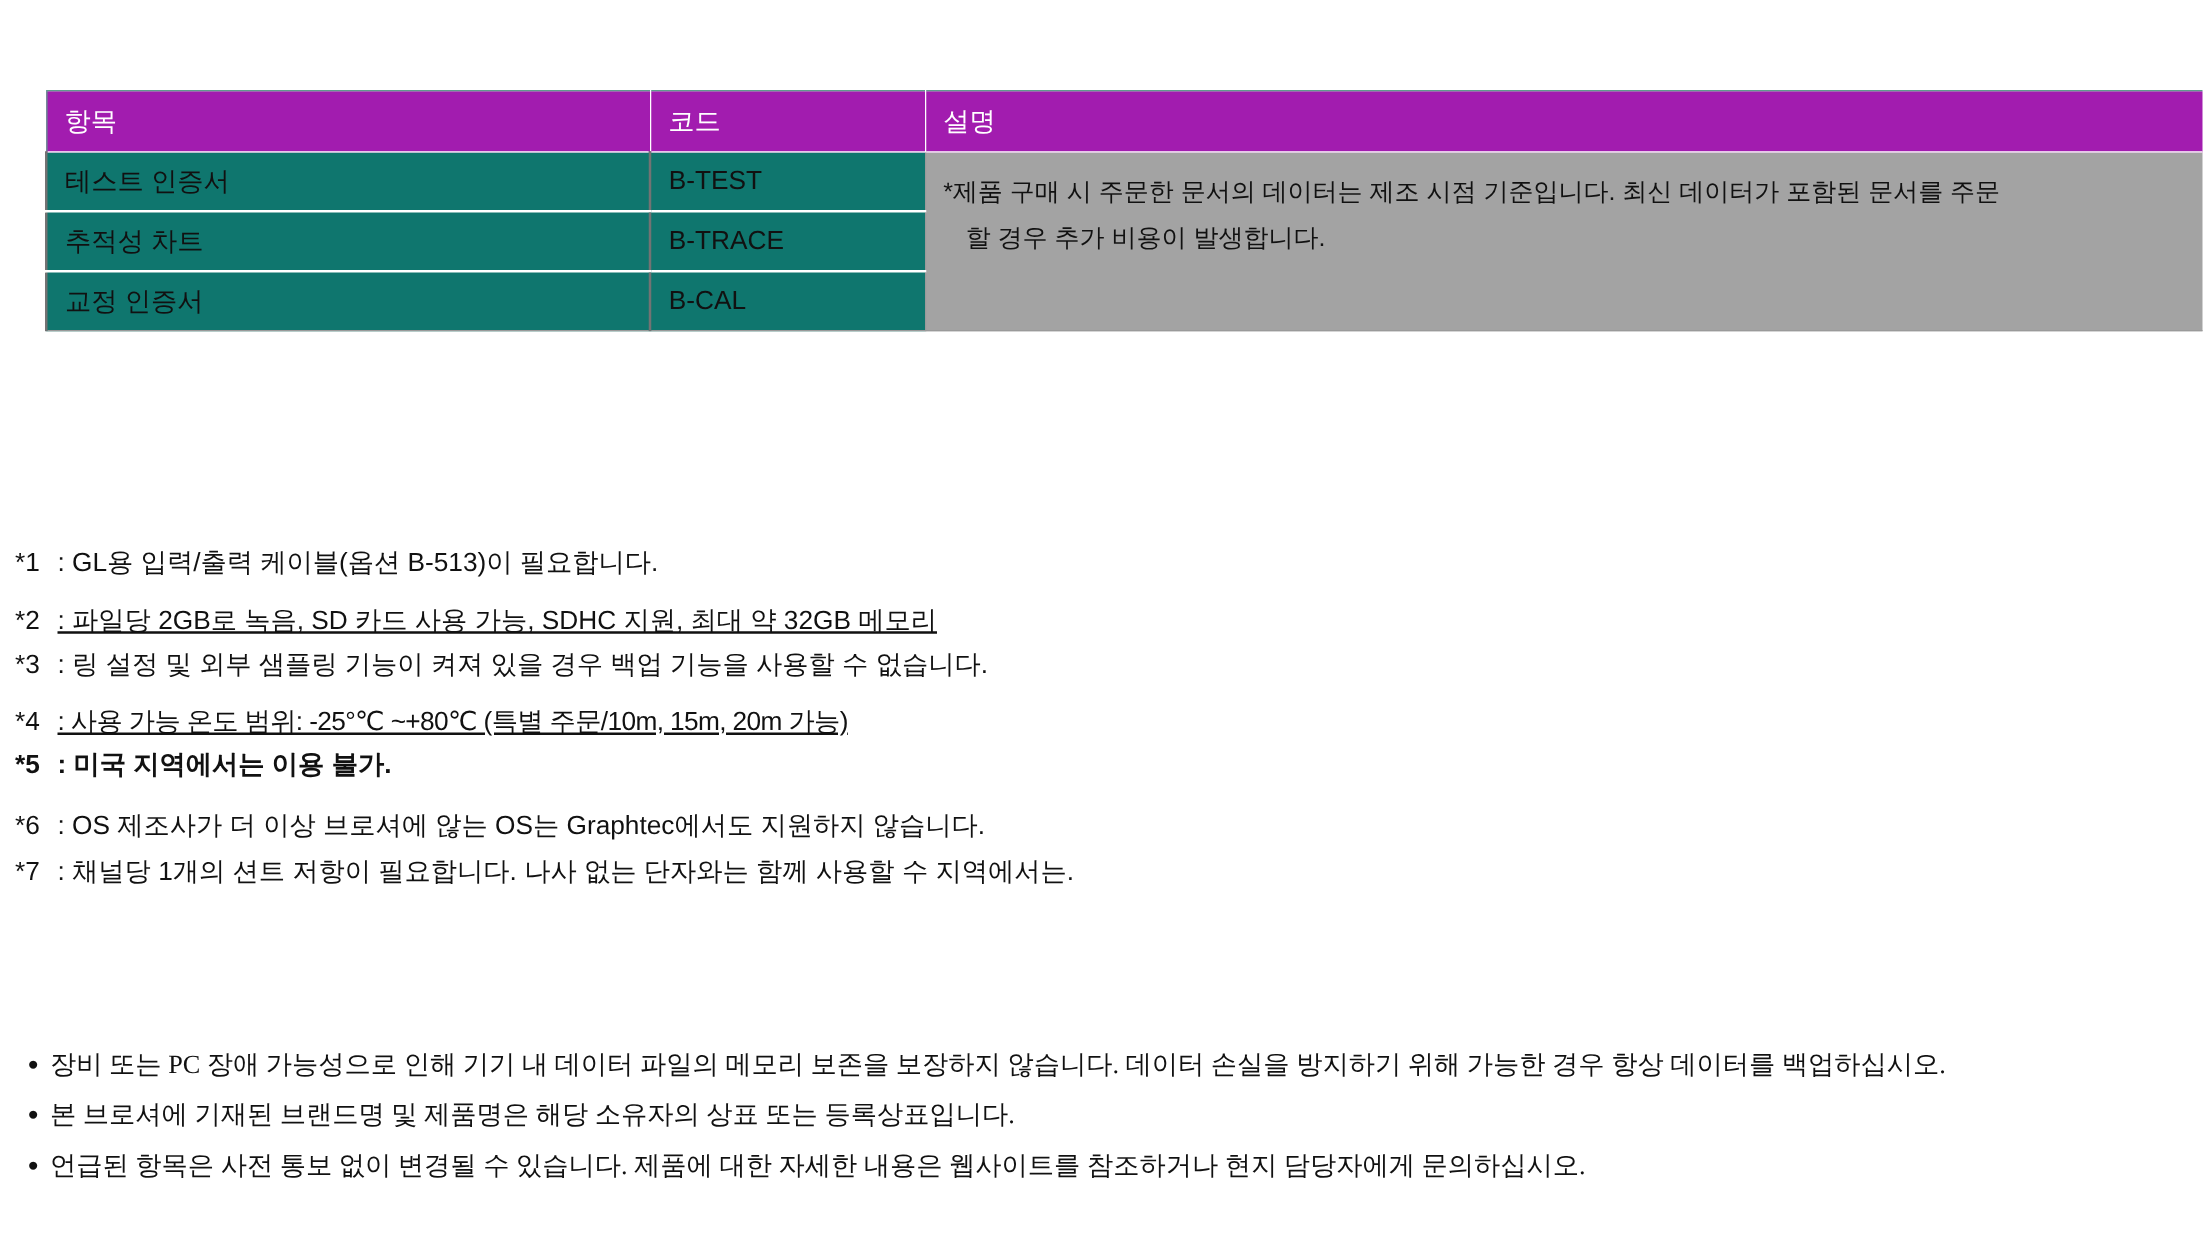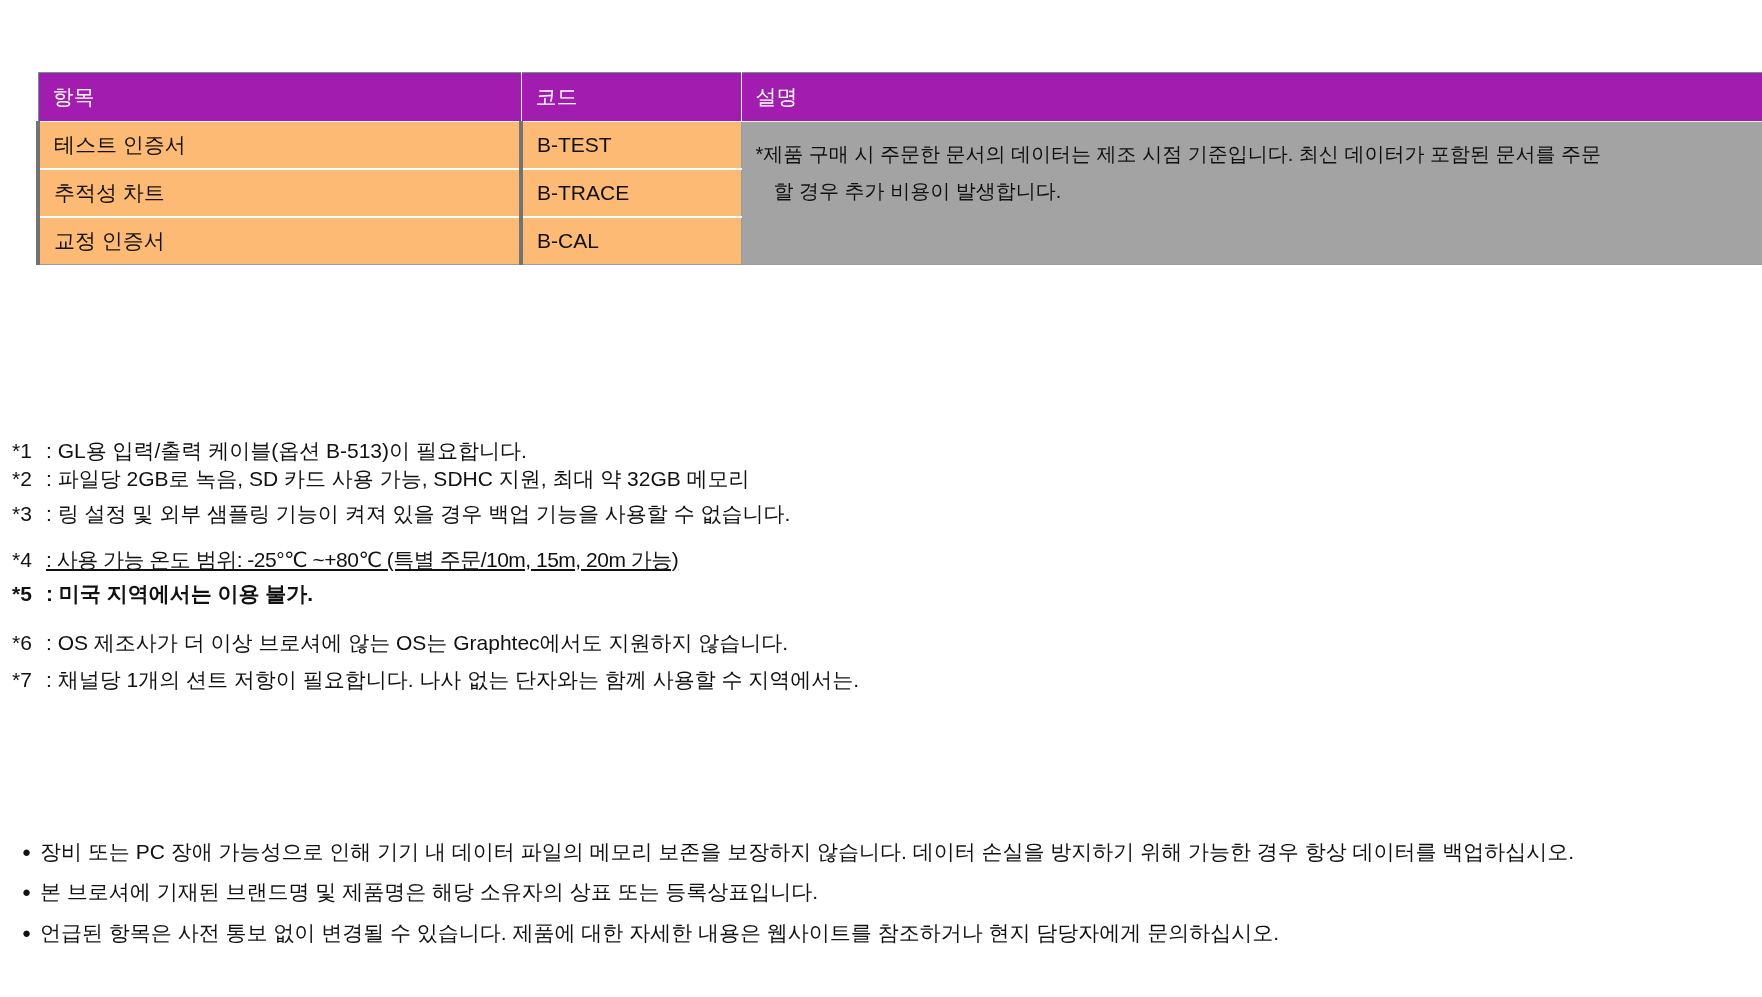--- a/index.html
+++ b/index.html
@@ -59,26 +59,26 @@
     vertical-align: middle;
     border: 1px solid #ffffff;
     border-top: 1px solid #5f9c8d;
   }
   .doc-table th.first { border-left: 1px solid #5f9c8d; }
   .doc-table th.last  { border-right: 1px solid #5f9c8d; }
 
   .doc-table td {
     font-size: 21px;
     color: #111111;
-    background: #fdba74;
+    background: #0f766e;
     padding: 9px 0 9px 14px;
     height: 28px;
     vertical-align: middle;
     border-bottom: 2px solid #ffffff;
-    border-left: 4px solid #737373;
+    border-left: 2px solid #737373;
     border-right: 1px solid #9a9a9a;
   }
   .doc-table tr:last-child td { border-bottom: 1px solid #9a9a9a; }
 
   .doc-table td.note-cell {
     background: #a3a3a3;
     border-left: 1px solid #9a9a9a;
     border-right: 1px solid #9a9a9a;
     border-bottom: 1px solid #9a9a9a;
     vertical-align: top;
@@ -98,42 +98,43 @@
   .fn-row {
     font-size: 21px;
     color: #111111;
     line-height: 1.25;
     white-space: nowrap;
   }
   .fn-row .fn-mark {
     display: inline-block;
     min-width: 34px;
   }
-  .fn-sp-0  { margin-bottom: 2px; }
-  .fn-sp-1  { margin-bottom: 8px; }
+  .fn-sp-0  { margin-bottom: 20px; }
+  .fn-sp-1  { margin-bottom: 8px; text-decoration: underline; }
   .fn-sp-2  { margin-bottom: 20px; }
   .fn-sp-3  { margin-bottom: 8px; }
   .fn-sp-4  { margin-bottom: 23px; font-weight: bold; }
   .fn-sp-5  { margin-bottom: 10px; }
   .fn-sp-6  { margin-bottom: 0; }
   .tight { letter-spacing: -0.5px; text-decoration: underline; }
 
   
   .bullets {
     position: absolute;
     left: 22px;
     top: 838px;
     width: 1730px;
   }
   .bullet-row {
     font-size: 21px;
     color: #111111;
     line-height: 1.3;
     margin-bottom: 13px;
     white-space: nowrap;
+    font-family: Liberation Serif, serif;
   }
   .bullet-row .dot {
     display: inline-block;
     width: 18px;
     color: #111111;
     font-size: 15px;
     vertical-align: 2px;
   }
 </style>
 </head>

